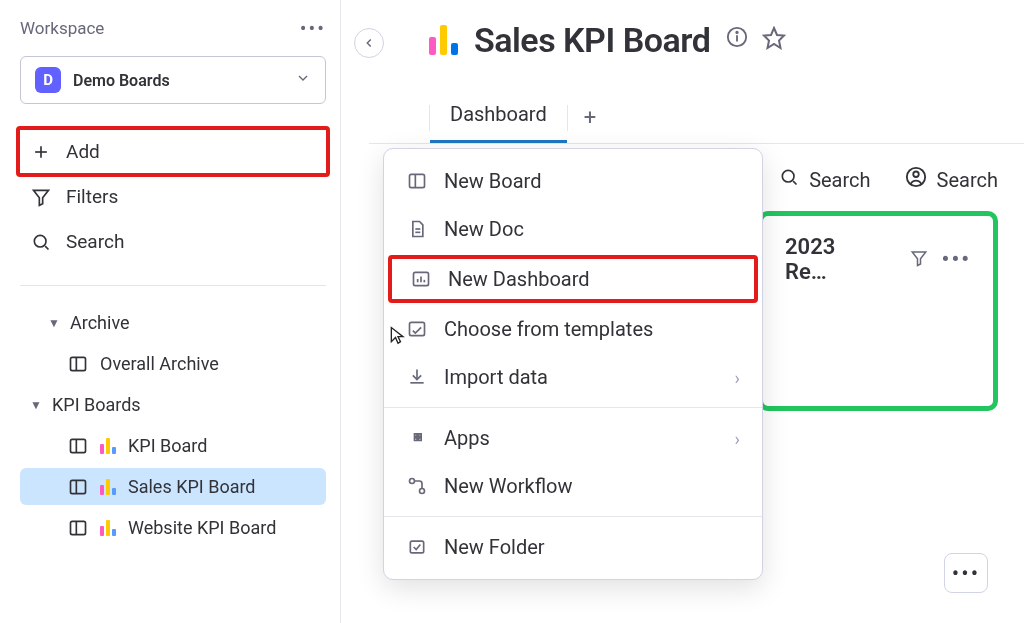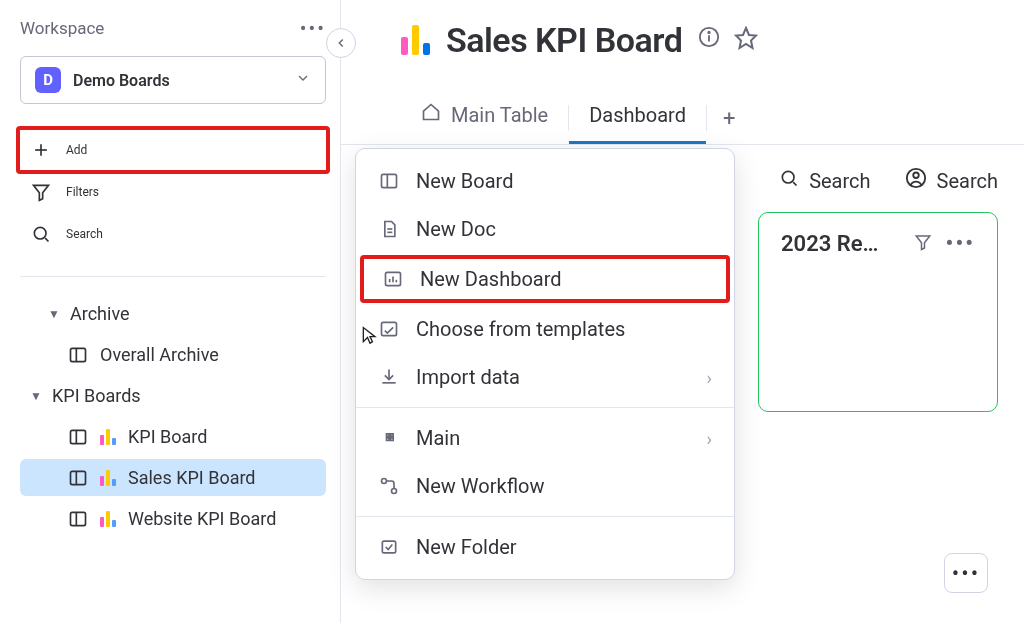--- a/index.html
+++ b/index.html
@@ -1,30 +1,30 @@
 <!DOCTYPE html>
 <html><head>
 <meta charset="utf-8">
 <style>
   * { box-sizing: border-box; margin: 0; padding: 0; font-family: -apple-system, BlinkMacSystemFont, "Segoe UI", Roboto, Helvetica, Arial, sans-serif; }
   html, body { width: 1024px; height: 623px; overflow: hidden; background: #fff; color: #323338; }
-  .app { display: flex; width: 100%; height: 100%; }
+  .app { display: flex; width: 100%; height: 100%; gap: 28px; }
 
   
   .sidebar { width: 341px; border-right: 1px solid #e3e6ec; padding: 16px 14px 16px 20px; display: flex; flex-direction: column; gap: 10px; }
   .ws-header { display: flex; justify-content: space-between; align-items: center; margin-bottom: 6px; }
   .ws-title { font-size: 17px; color: #676879; font-weight: 400; }
   .ws-menu { color: #676879; font-size: 20px; letter-spacing: 2px; cursor: pointer; }
   .ws-select { border: 1px solid #c3c6d4; border-radius: 6px; display: flex; align-items: center; padding: 10px 14px; gap: 12px; cursor: pointer; }
   .ws-chip { width: 26px; height: 26px; border-radius: 6px; background: #6161ff; color: #fff; font-weight: 700; font-size: 15px; display: flex; align-items: center; justify-content: center; }
   .ws-name { font-size: 16px; font-weight: 600; flex: 1; }
   .ws-chev { color: #676879; }
 
   .side-actions { margin-top: 16px; display: flex; flex-direction: column; gap: 2px; }
-  .side-item { display: flex; align-items: center; gap: 14px; padding: 10px 10px; border-radius: 6px; cursor: pointer; font-size: 12px; color: #323338; }
+  .side-item { display: flex; align-items: center; gap: 14px; padding: 10px 10px; border-radius: 6px; cursor: pointer; font-size: 19px; color: #323338; }
   .side-icon { width: 22px; display: flex; justify-content: center; color: #323338; }
   .highlight-red { border: 4px solid #e21b1b; border-radius: 4px; margin: -4px; }
 
   .divider { height: 1px; background: #e3e6ec; margin: 12px 0 8px 0; }
 
   .tree { display: flex; flex-direction: column; gap: 4px; }
   .tree-row { display: flex; align-items: center; gap: 10px; padding: 8px 8px; border-radius: 6px; cursor: pointer; font-size: 18px; }
   .tree-row.l1 { padding-left: 28px; }
   .tree-row.l2 { padding-left: 48px; }
   .tree-caret { width: 12px; color: #676879; font-size: 12px; }
@@ -46,21 +46,21 @@
   .tabs { display: flex; align-items: center; gap: 0; padding-left: 60px; margin-top: 24px; border-bottom: 1px solid #e3e6ec; }
   .tab { display: flex; align-items: center; gap: 10px; padding: 10px 20px 14px 20px; font-size: 20px; color: #676879; cursor: pointer; border-bottom: 3px solid transparent; }
   .tab.active { color: #323338; border-bottom-color: #1f76c2; }
   .tab-sep { width: 1px; height: 26px; background: #e3e6ec; }
   .tab-add { padding: 0 16px; color: #676879; font-size: 22px; font-weight: 400; cursor: pointer; }
 
   .toolbar { display: flex; justify-content: flex-end; gap: 34px; padding: 22px 26px 10px 60px; color: #323338; font-size: 20px; }
   .tool { display: flex; align-items: center; gap: 10px; cursor: pointer; }
 
   .cards-area { padding: 8px 26px 0 60px; display: flex; gap: 20px; }
-  .card { border: 1px solid #22c55e; border-radius: 10px; padding: 18px 22px 28px 22px; min-width: 230px; min-height: 200px; background: #fff; flex: 0 0 auto; width: 240px; }
+  .card { border: 5px solid #22c55e; border-radius: 10px; padding: 18px 22px 28px 22px; min-width: 230px; min-height: 200px; background: #fff; flex: 0 0 auto; width: 240px; }
   .card-head { display: flex; align-items: center; gap: 14px; font-size: 22px; font-weight: 600; margin-bottom: 26px; color: #323338; }
   .card-head .spacer { flex: 1; }
   .card-head .ico { color: #676879; cursor: pointer; }
   .big-number { font-size: 42px; font-weight: 500; letter-spacing: -1px; }
 
   
   .menu { position: absolute; left: 14px; top: 148px; width: 380px; background: #fff; border: 1px solid #d0d4e4; border-radius: 10px; box-shadow: 0 8px 28px rgba(0,0,0,0.12); padding: 8px 0; }
   .menu-item { display: flex; align-items: center; gap: 16px; padding: 12px 22px; font-size: 20px; cursor: pointer; color: #323338; text-align: right; }
   .menu-icon { width: 22px; color: #676879; display: flex; justify-content: center; }
   .menu-arrow { margin-left: auto; color: #a0a6b8; font-size: 18px; }
@@ -214,28 +214,20 @@
         </span>
         <span>
           <svg width="24" height="24" viewBox="0 0 24 24" fill="none" stroke="currentColor" stroke-width="2">
               <polygon points="12 2 15 9 22 9.5 17 14.5 18.5 22 12 18 5.5 22 7 14.5 2 9.5 9 9"></polygon>
             </svg>
         </span>
       </div>
     </div>
 
     <div class="tabs">
-      <div class="tab">
-        <span>
-          <svg width="20" height="20" viewBox="0 0 24 24" fill="none" stroke="currentColor" stroke-width="2">
-              <path d="M3 11 L12 3 L21 11 V21 H3 Z"></path>
-            </svg>
-        </span>
-        <span>Main Table</span>
-      </div>
       <div class="tab-sep"></div>
       <div class="tab active">
         <span>Dashboard</span>
       </div>
       <div class="tab-sep"></div>
       <div class="tab-add">+</div>
     </div>
 
     <div class="toolbar">
       <div class="tool">
@@ -334,21 +326,21 @@
       </div>
 
       <div class="menu-sep"></div>
 
       <div class="menu-item">
         <span class="menu-icon">
           <svg width="20" height="20" viewBox="0 0 24 24" fill="none" stroke="currentColor" stroke-width="2">
               <path d="M8 3h3v3H8zM13 3h3v3h-3zM8 8h3v3H8zM13 8h3v3h-3z" transform="translate(1 4)"></path>
             </svg>
         </span>
-        <span>Main</span>
+        <span>Apps</span>
         <span class="menu-arrow">›</span>
       </div>
       <div class="menu-item">
         <span class="menu-icon">
           <svg width="20" height="20" viewBox="0 0 24 24" fill="none" stroke="currentColor" stroke-width="2">
               <circle cx="6" cy="6" r="3"></circle>
               <circle cx="18" cy="18" r="3"></circle>
               <path d="M9 6h6a3 3 0 013 3v6"></path>
             </svg>
         </span>

